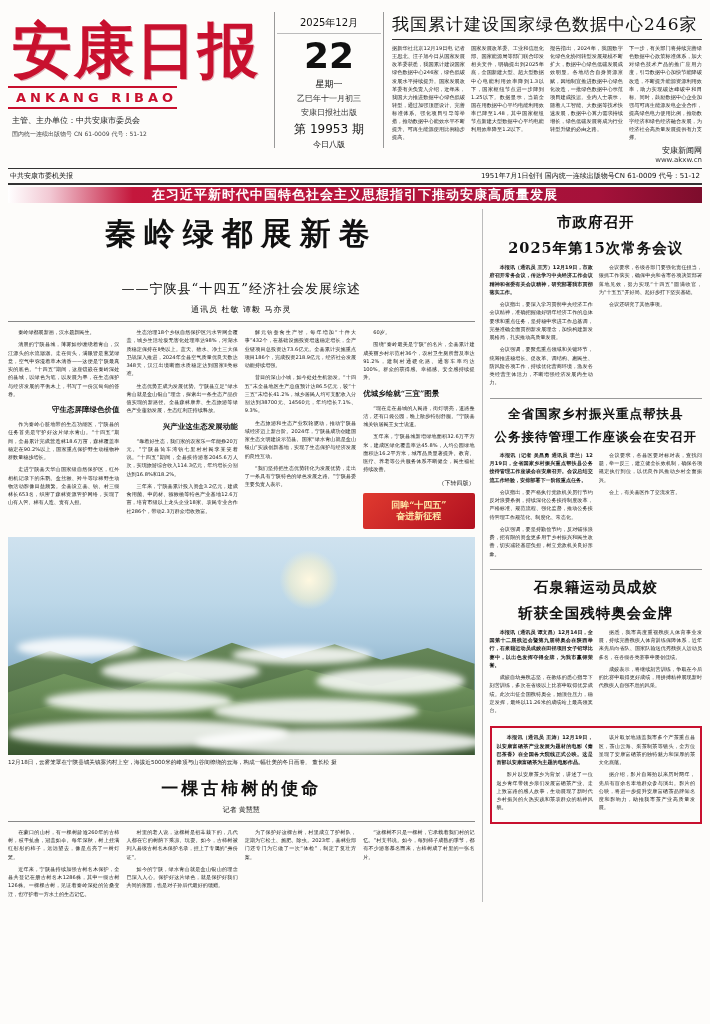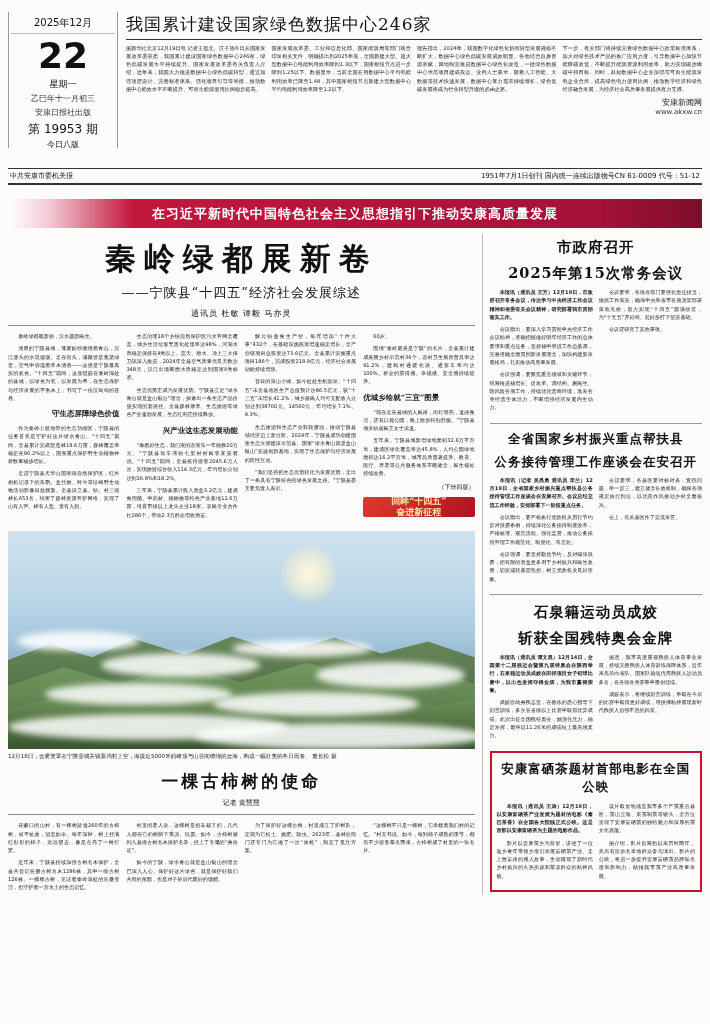--- a/index.html
+++ b/index.html
@@ -57,55 +57,55 @@
   .mh-url{font-size:7px;text-align:right;color:#333;}
 
   .org-bar{
     border-top:1px solid #333;border-bottom:2px solid #333;
     font-size:7px;padding:2px 2px;display:flex;justify-content:space-between;
     margin-top:2px;
   }
 
   
   .banner{
-    margin-top:14px;height:29px;position:relative;
+    margin-top:2px;height:16px;position:relative;
     background:linear-gradient(90deg,#ffffff 0%,#f2c9d4 6%,#c4173c 18%,#a5113a 85%,#7d0d2c 100%);
     display:flex;align-items:center;justify-content:center;
   }
   .banner span{color:#fff;font-weight:bold;font-size:13px;letter-spacing:1px;
     font-family:"DejaVu Serif","Liberation Serif",serif;}
 
   
   .body{display:flex;margin-top:6px;}
   .left-zone{width:472px;}
   .vrule{width:1px;background:#bbb;margin:0 7px;}
   .right-zone{width:215px;}
 
   
   .art-title{
     font-family:"DejaVu Serif","Liberation Serif",serif;
     font-weight:bold;font-size:31px;letter-spacing:8px;text-align:center;margin-top:4px;
   }
   .art-sub{
-    text-align:center;font-size:13px;margin-top:4px;letter-spacing:1px;
+    text-align:center;font-size:13px;margin-top:25px;letter-spacing:1px;
     font-family:"DejaVu Serif","Liberation Serif",serif;
   }
   .art-byline{text-align:center;font-size:8px;margin-top:6px;letter-spacing:1px;}
   .hr-thin{border-top:1px solid #888;margin:6px 0;}
 
   .cols4{display:flex;gap:7px;margin-top:6px;}
   .col{flex:1;font-size:5.1px;line-height:1.62;text-align:justify;color:#1a1a1a;}
   .col p{margin:0 0 4px 0;text-indent:2em;}
   .sub-h{font-weight:bold;font-size:7.5px;text-align:right;margin:6px 0 4px 0;
     font-family:"DejaVu Serif","Liberation Serif",serif;text-indent:0;}
   .sub-h-box{font-weight:bold;font-size:7.5px;margin:6px 0 4px 0;text-indent:0;
     font-family:"DejaVu Serif","Liberation Serif",serif;}
 
   .redstamp{
-    margin-top:6px;height:20px;border-radius:2px;
+    margin-top:6px;height:36px;border-radius:2px;
     background:linear-gradient(135deg,#e03a2f,#b01020);
     color:#ffe9a8;display:flex;flex-direction:column;align-items:center;justify-content:center;
     font-family:"DejaVu Serif","Liberation Serif",serif;font-weight:bold;font-size:9px;line-height:1.3;
   }
   .cont-note{font-size:6px;text-align:right;margin-top:3px;}
 
   
   .photo-wrap{margin-top:8px;}
   .photo{
     width:100%;height:218px;position:relative;overflow:hidden;border:0;
@@ -152,20 +152,26 @@
     border:2px solid #c8102e;padding:5px 5px 6px 5px;margin-top:8px;
   }
   .redbox .r-head{color:#111;font-size:12.5px;margin-top:2px;}
 </style>
 </head>
 <body>
 
 <div class="page">
 
   <div class="masthead">
+    <div class="mh-left">
+      <div class="logo-cn">安康日报</div>
+      <div class="logo-pinyin">ANKANG  RIBAO</div>
+      <div class="logo-sub">主管、主办单位：中共安康市委员会</div>
+      <div class="logo-sub2">国内统一连续出版物号 CN 61-0009    代号：51-12</div>
+    </div>
 
     <div class="mh-date">
       <div class="ymd">2025年12月</div>
       <div class="big">22</div>
       <div class="wk">星期一</div>
       <div class="lunar">乙巳年十一月初三</div>
       <div class="pub">安康日报社出版</div>
       <div class="issue">第 19953 期</div>
       <div class="pages">今日八版</div>
     </div>
@@ -322,21 +328,20 @@
           <p class="lead">本报讯（通讯员 谭文昌）12月14日，全国第十二届残运会暨第九届特奥会在陕西举行，石泉籍运动员成姣在田径项目女子铅球比赛中，以出色发挥夺得金牌，为我市赢得荣誉。</p>
           <p>成姣自幼身残志坚，在教练的悉心指导下刻苦训练，多次在省级以上比赛中取得优异成绩。此次出征全国残特奥会，她顶住压力，稳定发挥，最终以11.26米的成绩站上最高领奖台。</p>
         </div>
         <div class="r-col">
           <p>据悉，我市高度重视残疾人体育事业发展，持续完善残疾人体育训练保障体系，近年来先后向省队、国家队输送优秀残疾人运动员多名，在各级各类赛事中屡创佳绩。</p>
           <p>成姣表示，将继续刻苦训练，争取在今后的比赛中取得更好成绩，用拼搏精神展现新时代残疾人自强不息的风采。</p>
         </div>
       </div>
 
       <div class="redbox">
-        <div class="r-head">安康富硒茶题材首部电影在全国公映</div>
         <div class="r-cols2">
           <div class="r-col">
             <p class="lead">本报讯（通讯员 王涛）12月19日，以安康富硒茶产业发展为题材的电影《秦巴茶香》在全国各大院线正式公映。这是首部以安康富硒茶为主题的电影作品。</p>
             <p>影片以安康茶乡为背景，讲述了一位返乡青年带领乡亲们发展富硒茶产业、走上致富路的感人故事，生动展现了新时代乡村振兴的火热实践和茶农群众的精神风貌。</p>
           </div>
           <div class="r-col">
             <p>该片取景地涵盖我市多个产茶重点县区，茶山云海、采茶制茶等镜头，全方位呈现了安康富硒茶的独特魅力和深厚的茶文化底蕴。</p>
             <p>据介绍，影片自筹拍以来历时两年，先后有百余名本地群众参与演出。影片的公映，将进一步提升安康富硒茶品牌知名度和影响力，助推我市茶产业高质量发展。</p>
           </div>
         </div>

